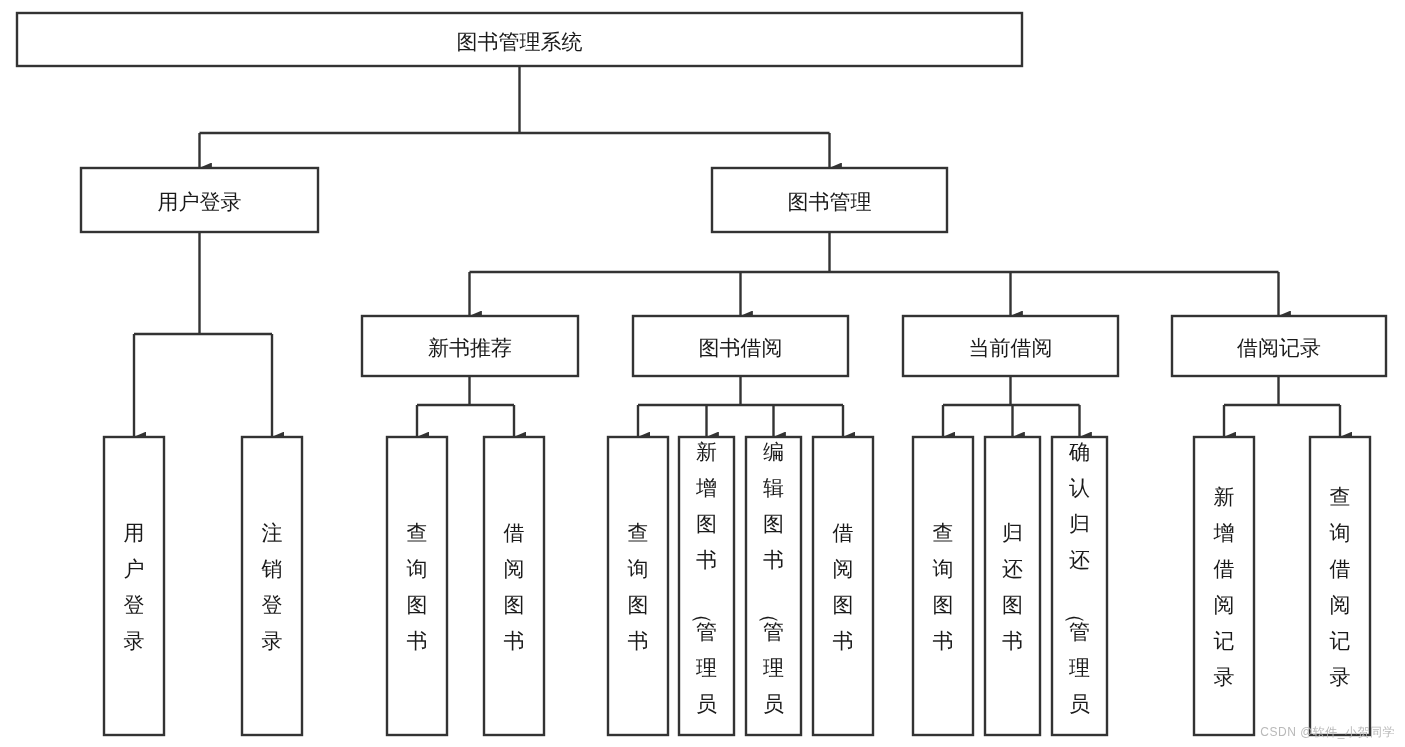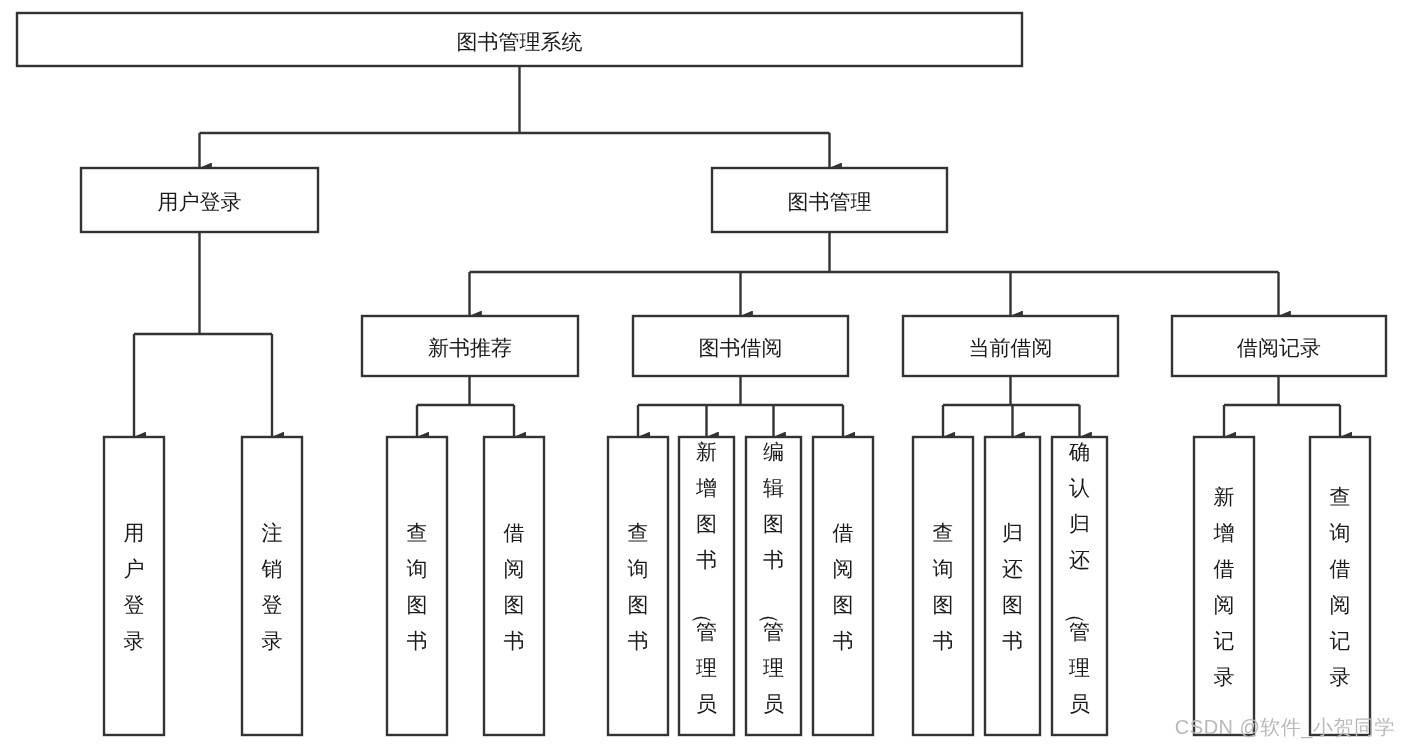--- a/index.html
+++ b/index.html
@@ -53,21 +53,21 @@
     font-family: "Liberation Sans", "DejaVu Sans", sans-serif;
     font-size: 21px;
     fill: #1a1a1a;
     text-anchor: middle;
   }
   .watermark {
     position: absolute;
     right: 10px;
     bottom: 6px;
     font-family: "Liberation Sans", "DejaVu Sans", sans-serif;
-    font-size: 20px;
+    font-size: 12px;
     color: #b9b9b9;
     letter-spacing: 0.5px;
     white-space: nowrap;
     user-select: none;
   }
 </style>
 </head>
 <body>
 
 <div id="diagram-root">

